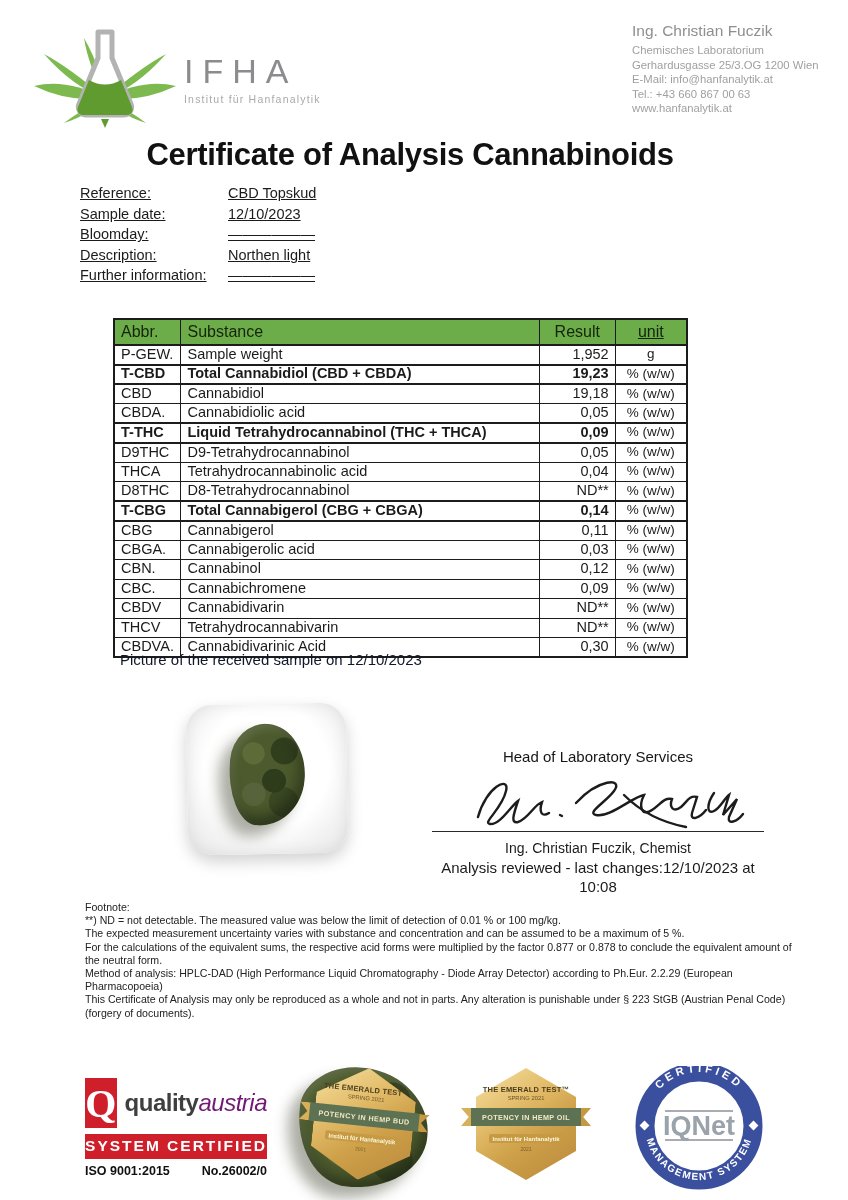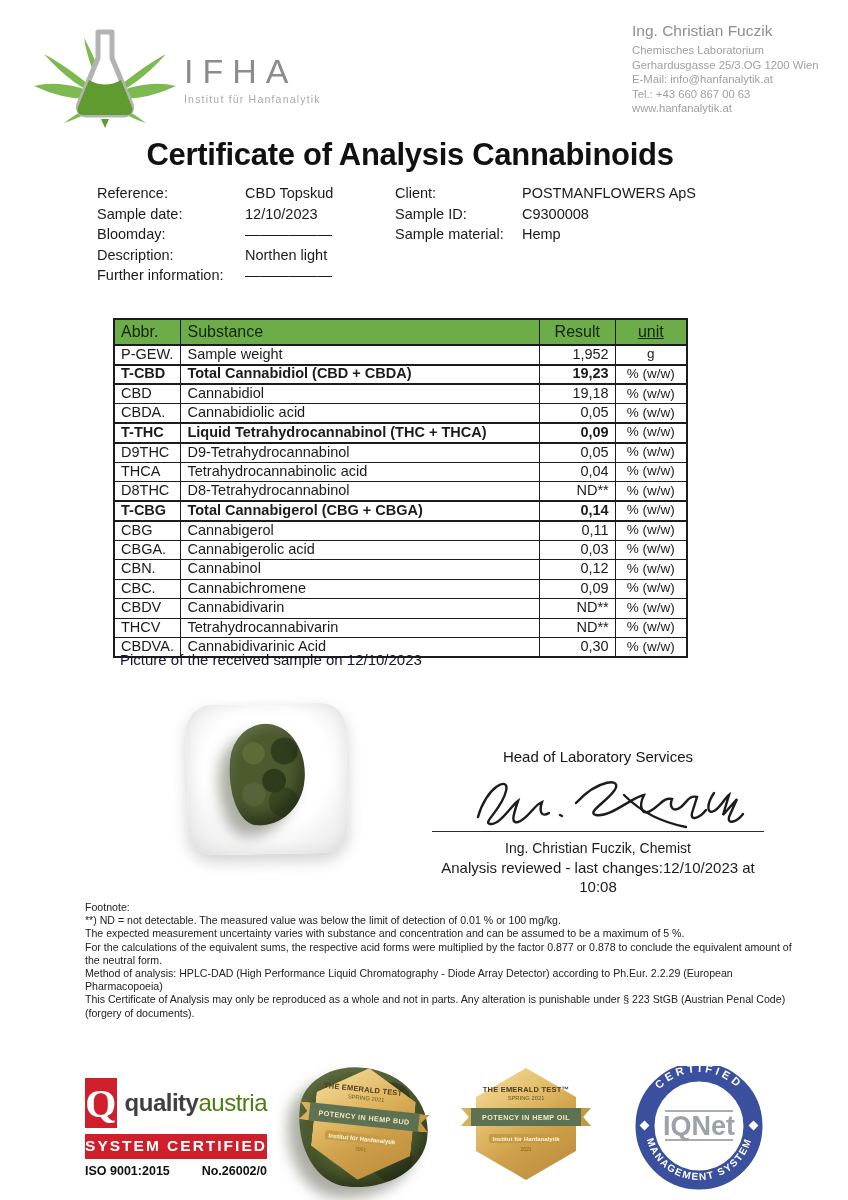--- a/index.html
+++ b/index.html
@@ -16,21 +16,21 @@
 
   .contact-block { position:absolute; left:632px; top:22px; width:212px; color:#9b9b9d; }
   .contact-name { font-size:15.5px; color:#8f8f91; margin-bottom:3px; }
   .contact-line { font-size:11.3px; line-height:14.5px; color:#a0a0a2; }
 
   
   .coa-title { position:absolute; left:0; top:137px; width:820px; text-align:center;
                font-size:31px; font-weight:bold; letter-spacing:-0.3px; color:#111; }
 
   
-  .info-left  { position:absolute; left:97px;  top:183px; }
+  .info-left  { position:absolute; left:80px;  top:183px;text-decoration:underline; }
   .info-right { position:absolute; left:395px; top:183px; }
   .info-row { display:flex; height:20.5px; align-items:center; font-size:14.5px; }
   .info-left  .info-label { width:148px; }
   .info-right .info-label { width:127px; }
   .info-value { color:#1b1b1b; }
 
   
   .coa-table { position:absolute; left:113px; top:318px; width:575px;
                border-collapse:collapse; border:2px solid #1c1c1c; font-size:14.5px; }
   .coa-table th, .coa-table td { border:1px solid #1c1c1c; height:19.5px; padding:0 6px; line-height:1.1; }
@@ -79,21 +79,21 @@
   
   .footnote { position:absolute; left:85px; top:901px; width:712px; font-size:10.6px; line-height:13.2px; color:#222; }
 
   
   .qa-logo { position:absolute; left:85px; top:1078px; width:182px; }
   .qa-top { display:flex; align-items:center; }
   .qa-q { width:50px; height:50px; background:#cf1f2b; color:#fff; font-weight:bold; font-size:40px;
           display:flex; align-items:center; justify-content:center; font-family:"Liberation Serif","DejaVu Serif",serif; }
   .qa-word { margin-left:8px; font-size:24px; letter-spacing:-0.5px; }
   .qa-word .b { font-weight:bold; color:#3f3f41; }
-  .qa-word .l { font-weight:400; color:#4d7c0f; }
+  .qa-word .l { font-weight:400; color:#701a75;font-style:italic; }
   .qa-banner { margin-top:6px; background:#cf1f2b; color:#fff; text-align:center; font-weight:bold;
                font-size:15.5px; letter-spacing:2px; padding:3px 0 4px; }
   .qa-bottom { display:flex; justify-content:space-between; margin-top:5px; font-size:12.5px; font-weight:bold; color:#101010; }
 
   .emerald { position:absolute; width:130px; height:120px; }
   .emerald.bud { left:298px; top:1068px; }
   .emerald.oil { left:461px; top:1068px; }
   .hexagon { position:absolute; left:15px; top:0; width:100px; height:112px;
              clip-path:polygon(50% 0%, 100% 26%, 100% 74%, 50% 100%, 0% 74%, 0% 26%);
              background:linear-gradient(145deg, #f6e1a2 0%, #e3bd6b 35%, #cfa14a 60%, #b9883a 100%); }
@@ -168,34 +168,20 @@
     <div class="info-row">
       <span class="info-label">Description:</span>
       <span class="info-value">Northen light</span>
     </div>
     <div class="info-row">
       <span class="info-label">Further information:</span>
       <span class="info-value">——————</span>
     </div>
   </div>
 
-  <div class="info-right">
-    <div class="info-row">
-      <span class="info-label">Client:</span>
-      <span class="info-value">POSTMANFLOWERS ApS</span>
-    </div>
-    <div class="info-row">
-      <span class="info-label">Sample ID:</span>
-      <span class="info-value">C9300008</span>
-    </div>
-    <div class="info-row">
-      <span class="info-label">Sample material:</span>
-      <span class="info-value">Hemp</span>
-    </div>
-  </div>
 
   <table class="coa-table">
     <thead>
       <tr>
         <th class="th-abbr">Abbr.</th>
         <th class="th-sub">Substance</th>
         <th class="th-res">Result</th>
         <th class="th-unit">unit</th>
       </tr>
     </thead>

